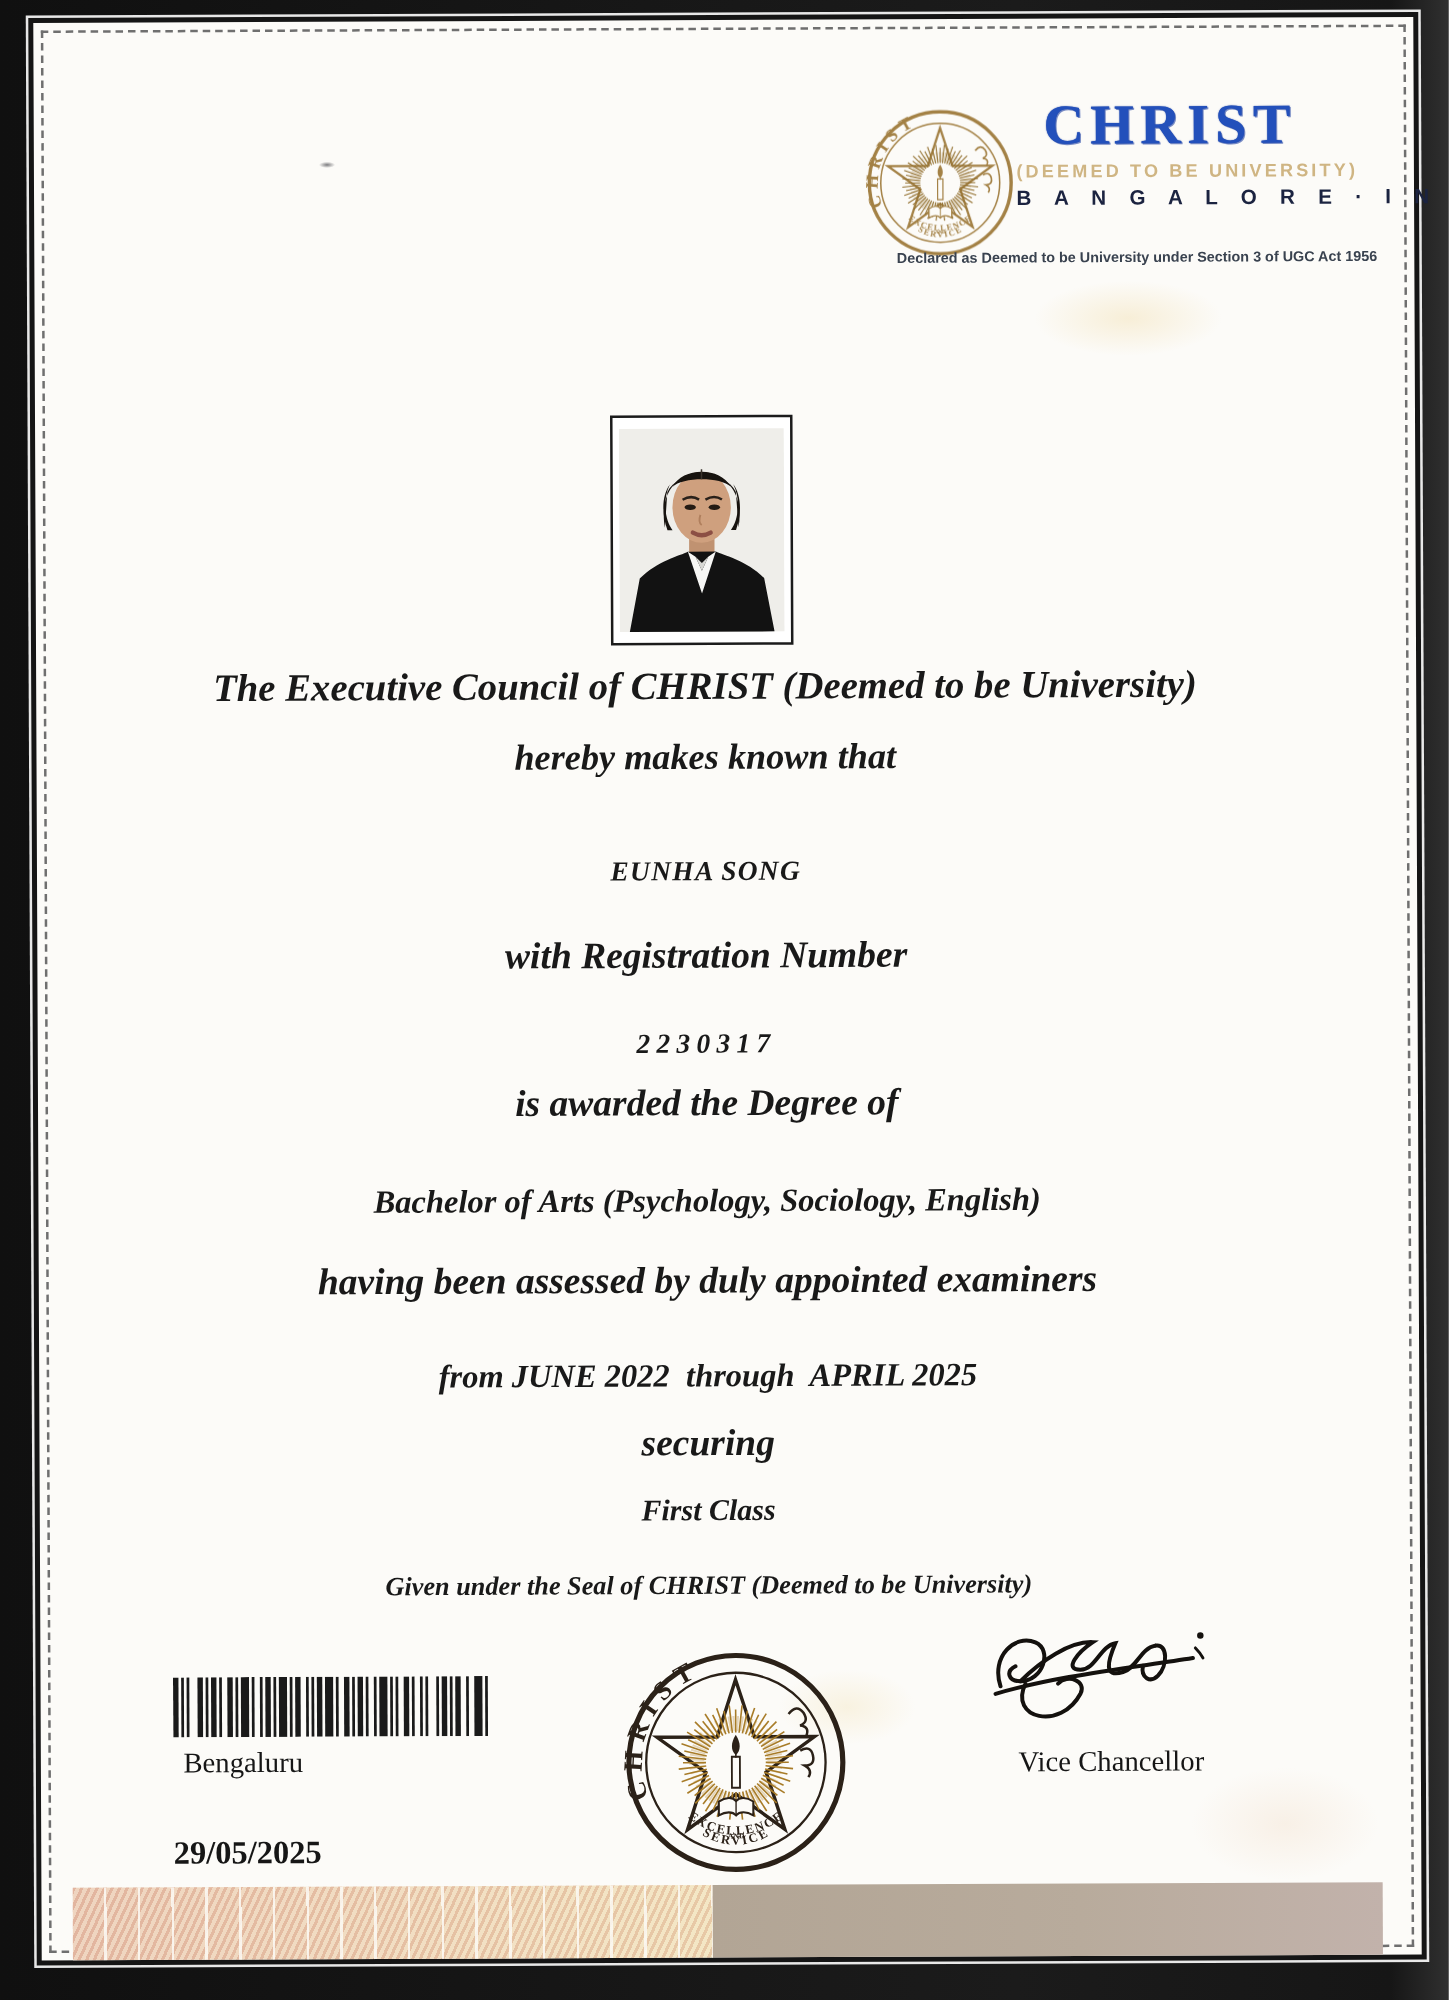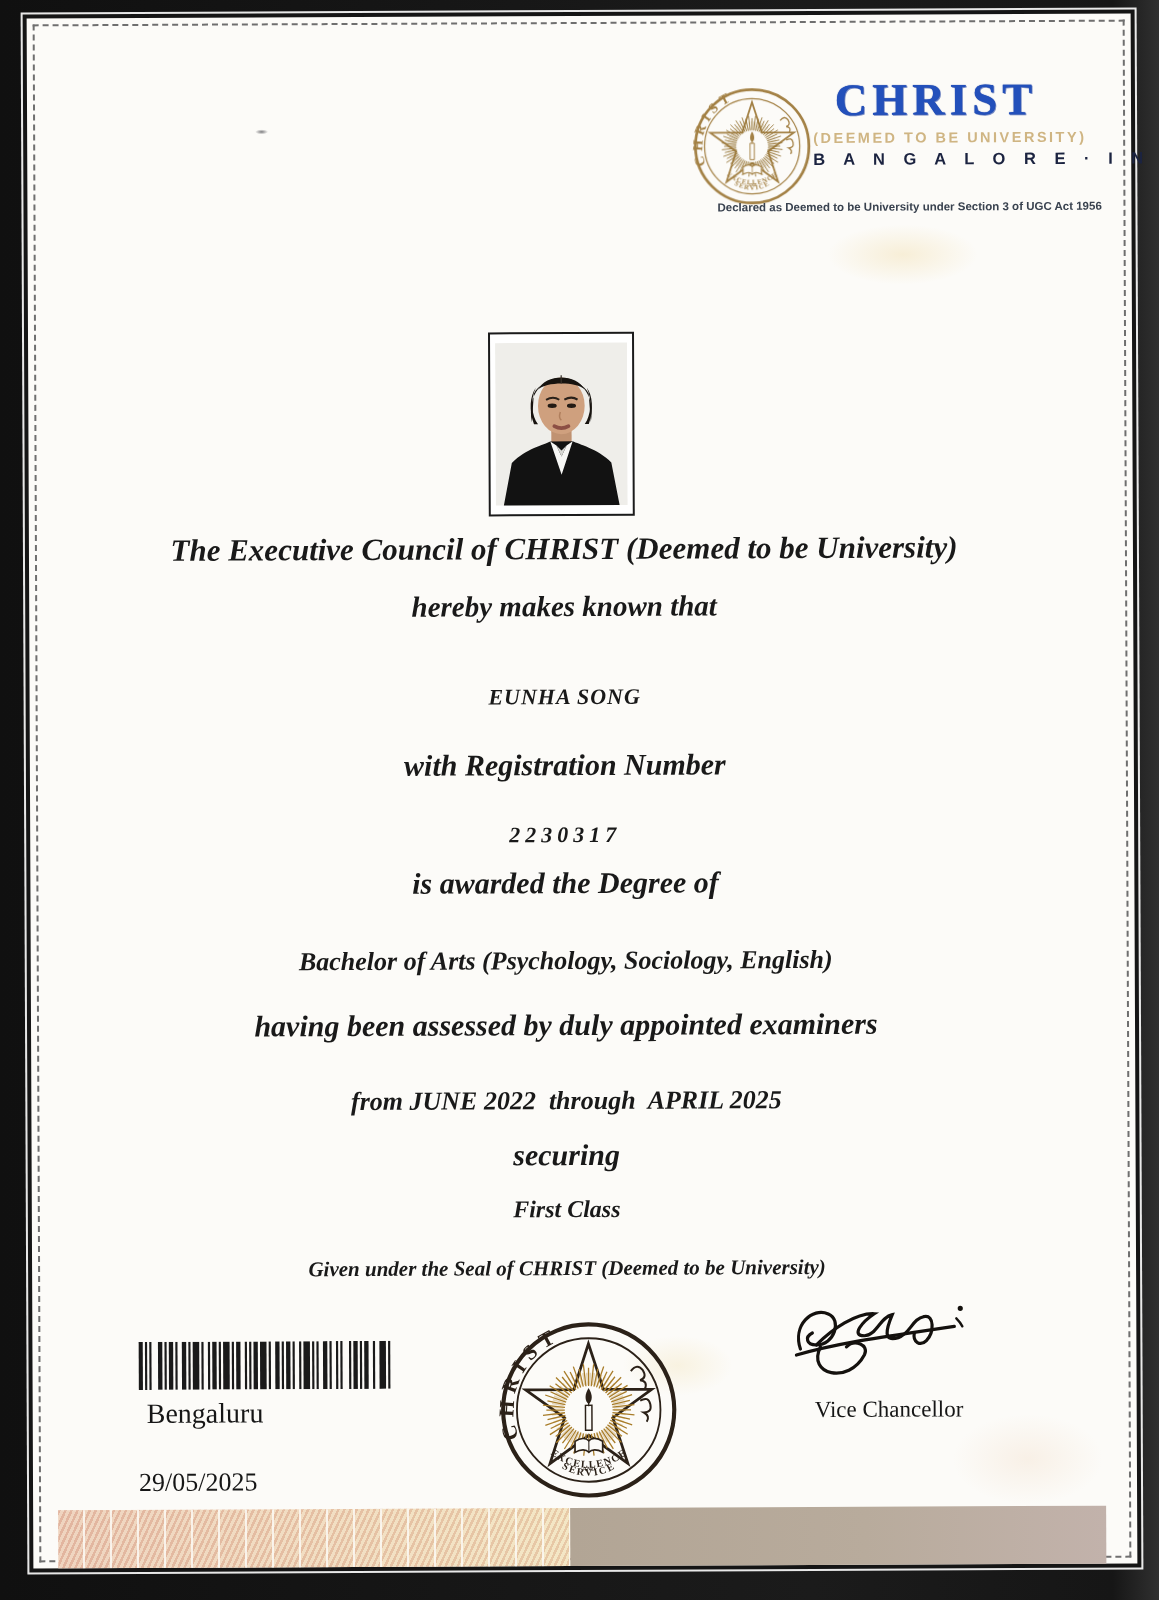--- a/index.html
+++ b/index.html
@@ -62,22 +62,22 @@
   .award    { top:850px;  font-size:30px; }
   .degree   { top:930px;  font-size:26px; }
   .assessed { top:992px;  font-size:30px; }
   .period   { top:1070px; font-size:26px; }
   .securing { top:1122px; font-size:30px; }
   .fclass   { top:1180px; font-size:24px; }
   .givenseal{ top:1240px; font-size:21px; }
   
   .barcode { position:absolute; left:106px; top:1324px; width:254px; height:48px; }
   .barcode svg { width:100%; height:100%; display:block; }
-  .place { position:absolute; left:114px; top:1380px; font-size:28px; color:#161616;text-align:right; }
-  .issue-date { position:absolute; left:106px; top:1450px; font-size:26px; font-weight:400; color:#161616; }
+  .place { position:absolute; left:114px; top:1380px; font-size:23px; color:#161616;text-align:right; }
+  .issue-date { position:absolute; left:106px; top:1450px; font-size:26px; font-weight:700; color:#161616; }
   .ftr-seal { position:absolute; left:464px; top:1302px; width:184px; height:184px; }
   .sig { position:absolute; left:752px; top:1274px; width:190px; height:104px; }
   .sig-title { position:absolute; left:782px; top:1382px; width:180px; text-align:left; font-size:23px; color:#161616; }
   
   .strip { position:absolute; left:25px; top:1492px; width:1048px; height:58px; display:flex; }
   .strip-left {
     width:512px; height:100%;
     background:
       repeating-linear-gradient(90deg, rgba(255,255,255,0) 0 25px, rgba(252,250,245,.85) 25px 27px),
       linear-gradient(90deg, rgba(226,168,150,.35), rgba(240,222,170,.38)),

